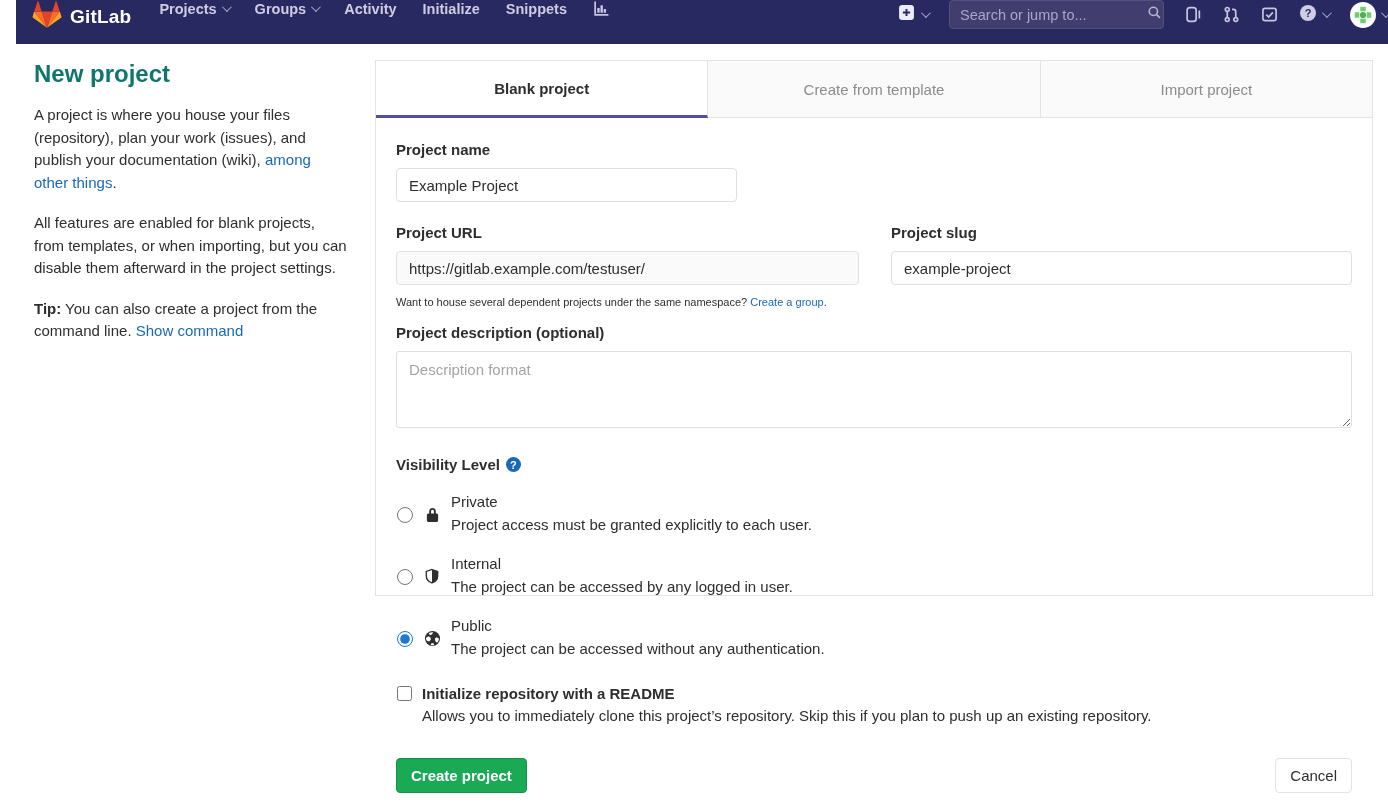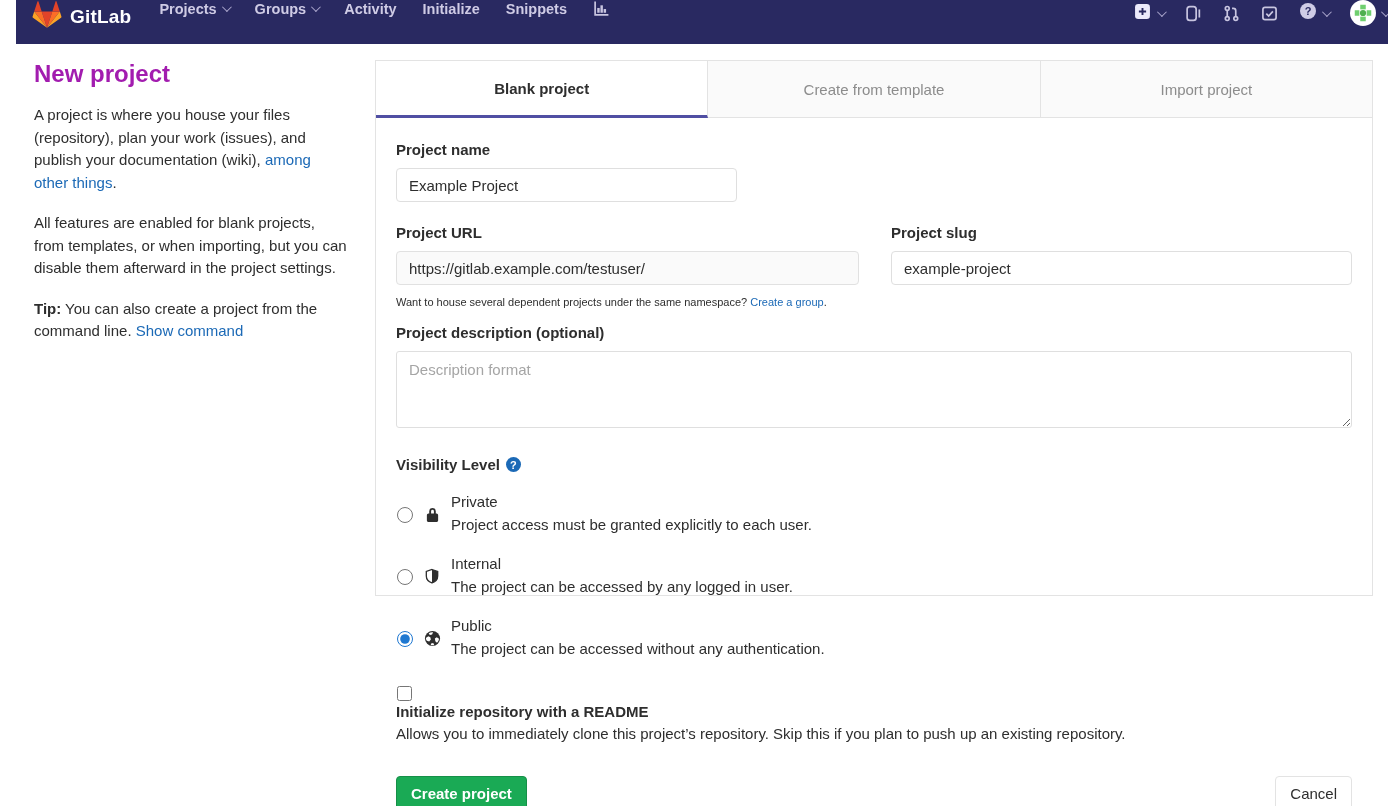--- a/index.html
+++ b/index.html
@@ -24,21 +24,21 @@
   .search-box input { flex:1; background:transparent; border:none; outline:none;
     color:#e6e4f2; font-size:14.5px; font-family:"Liberation Sans", sans-serif; }
   .search-box input::placeholder { color:#a9a5cc; }
   .nav-icon { display:flex; align-items:center; cursor:pointer; }
   .help-group, .avatar-group { display:flex; align-items:center; gap:5px; cursor:pointer; }
   .avatar-ring { width:26px; height:26px; border-radius:50%; background:#fff;
     display:flex; align-items:center; justify-content:center; overflow:hidden; }
 
   
   .intro { position:absolute; left:34px; top:60px; width:315px; }
-  .intro h1 { font-size:24px; font-weight:700; margin-bottom:16px; color:#a21caf; }
+  .intro h1 { font-size:24px; font-weight:700; margin-bottom:16px; color:#0f766e; }
   .intro p { font-size:15px; line-height:22.5px; margin-bottom:18px; color:#2e2e2e; }
   a.link { color:#1b69b6; text-decoration:none; cursor:pointer; }
 
   
   .panel { position:absolute; left:375px; top:60px; width:998px; height:536px;
     border:1px solid #e3e3e3; background:#fff; }
   .tabs { display:flex; height:57px; }
   .tab { flex:1; display:flex; align-items:center; justify-content:center;
     font-size:15px; color:#8c8c8c; background:#fafafa; cursor:pointer;
     border-bottom:1px solid #e3e3e3; border-right:1px solid #e3e3e3; }
@@ -68,21 +68,21 @@
   .help-badge { width:15px; height:15px; border-radius:50%; background:#1b69b6;
     color:#fff; font-size:11px; font-weight:700; display:inline-flex;
     align-items:center; justify-content:center; cursor:pointer; }
   .vis-option { display:flex; align-items:center; margin-bottom:17px; }
   .vis-option input[type=radio] { width:16px; height:16px; margin:3px 10px 0 1px;
     accent-color:#1f78d1; cursor:pointer; }
   .vis-icon { width:18px; margin:1px 10px 0 0; display:flex; justify-content:center; }
   .vis-texts .vis-name { font-size:15px; color:#2e2e2e; line-height:22px; }
   .vis-texts .vis-desc { font-size:15px; color:#2e2e2e; line-height:22px; margin-top:1px; }
 
-  .readme-row { margin-top:23px; display:flex; align-items:flex-start;flex-direction:column; }
+  .readme-row { margin-top:23px; display:flex; align-items:flex-start; }
   .readme-row input[type=checkbox] { width:15px; height:15px; margin:3px 10px 0 1px; cursor:pointer; }
   .readme-texts .r-label { font-size:15px; font-weight:700; color:#2e2e2e; line-height:22px; }
   .readme-texts .r-desc { font-size:15px; color:#2e2e2e; line-height:22px; }
 
   .actions { margin-top:31px; display:flex; align-items:center; }
   .btn { font-size:15px; border-radius:4px; height:35px; padding:0 14px;
     cursor:pointer; font-family:"Liberation Sans", sans-serif; }
   .btn-create { background:#1aaa55; border:1px solid #168f48; color:#fff; font-weight:600; }
   .btn-cancel { background:#fff; border:1px solid #e3e3e3; color:#2e2e2e; margin-left:auto; }
 </style>
@@ -139,20 +139,29 @@
     <span class="plus-group">
       <span>
         <svg width="17" height="17" viewBox="0 0 16 16">
           <rect x="1" y="1" width="14" height="14" rx="3" fill="#eceafb"></rect>
           <path d="M8 4.6v6.8M4.6 8h6.8" stroke="#292961" stroke-width="1.8"></path>
         </svg>
       </span>
       <i class="caret"></i>
     </span>
 
+    <div class="search-box">
+      <input type="text" placeholder="Search or jump to..." style="">
+      <span>
+        <svg width="15" height="15" viewBox="0 0 16 16" fill="none" stroke="#b8b5d3" stroke-width="1.7">
+          <circle cx="6.8" cy="6.8" r="4.4"></circle>
+            <path d="M10.2 10.2l3.6 3.6"></path>
+        </svg>
+      </span>
+    </div>
 
     <span class="nav-icon">
       <svg width="17" height="17" viewBox="0 0 16 16" fill="none" stroke="#c8c5e0" stroke-width="1.6">
         <rect x="2" y="1.5" width="8.5" height="13" rx="2.5"></rect>
         <path d="M13.5 4.2v7.6"></path>
       </svg>
     </span>
     <span class="nav-icon">
       <svg width="17" height="17" viewBox="0 0 16 16" fill="none" stroke="#c8c5e0" stroke-width="1.6">
         <circle cx="4" cy="3.2" r="1.8"></circle>

